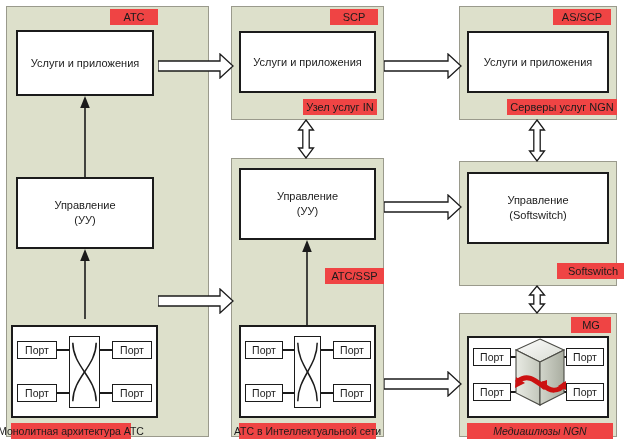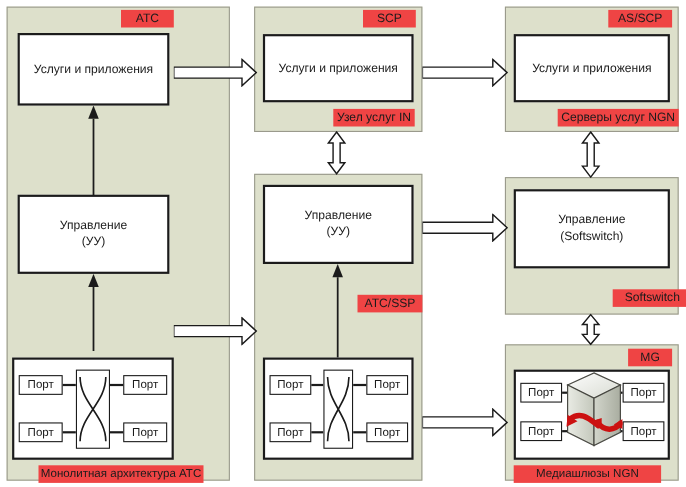--- a/index.html
+++ b/index.html
@@ -141,21 +141,21 @@
   <div class="line hline" style="left:100px;top:349px;width:12px;"></div>
   <div class="line hline" style="left:100px;top:392px;width:12px;"></div>
 
   <div class="matrix" style="left:69px;top:336px;width:31px;height:72px;">
     <svg viewBox="0 0 31 72" preserveAspectRatio="none">
       <path d="M3,6 C3,30 28,42 28,66" stroke="#1b1b1b" stroke-width="1.6" fill="none"></path>
       <path d="M28,6 C28,30 3,42 3,66" stroke="#1b1b1b" stroke-width="1.6" fill="none"></path>
     </svg>
   </div>
 
-  <div class="chip caption" style="left:11px;top:423px;width:150px;margin-left:24px;">Монолитная архитектура АТС</div>
+  <div class="chip caption" style="left:11px;top:423px;width:120px;">Монолитная архитектура АТС</div>
 
   <div class="panel" style="left:231px;top:6px;width:153px;height:114px;"></div>
 
   <div class="chip" style="left:330px;top:9px;width:48px;">SCP</div>
 
   <div class="wbox" style="left:239px;top:31px;width:137px;height:62px;">
     <div class="txt">
       <div>Услуги и приложения</div>
     </div>
   </div>
@@ -198,20 +198,21 @@
   <div class="line hline" style="left:321px;top:349px;width:12px;"></div>
   <div class="line hline" style="left:321px;top:392px;width:12px;"></div>
 
   <div class="matrix" style="left:294px;top:336px;width:27px;height:72px;">
     <svg viewBox="0 0 27 72" preserveAspectRatio="none">
       <path d="M3,6 C3,30 24,42 24,66" stroke="#1b1b1b" stroke-width="1.6" fill="none"></path>
       <path d="M24,6 C24,30 3,42 3,66" stroke="#1b1b1b" stroke-width="1.6" fill="none"></path>
     </svg>
   </div>
 
+  <div class="chip caption" style="left:239px;top:423px;width:137px;">АТС в Интеллектуальной сети</div>
 
   <div class="panel" style="left:459px;top:6px;width:158px;height:114px;"></div>
 
   <div class="chip" style="left:553px;top:9px;width:58px;">AS/SCP</div>
 
   <div class="wbox" style="left:467px;top:31px;width:142px;height:62px;">
     <div class="txt">
       <div>Услуги и приложения</div>
     </div>
   </div>
@@ -269,21 +270,21 @@
       <polygon points="50,13 26,25 26,68 50,56" fill="url(#gRight)" stroke="#4a4a44" stroke-width="1.1"></polygon>
 
       <path d="M4,44 C14,36 22,44 30,50" stroke="#cc1111" stroke-width="5" fill="none" stroke-linecap="round"></path>
       <polygon points="2,40 1,51 11,46" fill="#cc1111"></polygon>
       <path d="M29,47 C36,56 45,54 50,48" stroke="#cc1111" stroke-width="5" fill="none" stroke-linecap="round"></path>
       <polygon points="24,46 33,53 33,43" fill="#cc1111"></polygon>
       <polygon points="52,44 44,49 52,53" fill="#cc1111"></polygon>
     </svg>
   </div>
 
-  <div class="chip caption" style="left:467px;top:423px;width:134px;">Медиашлюзы NGN</div>
+  <div class="chip caption" style="left:467px;top:423px;width:146px;font-style:italic;">Медиашлюзы NGN</div>
 
   <div class="blockarrow" style="left:528px;top:119px;width:18px;height:43px;">
     <svg viewBox="0 0 18 43" width="18" height="43">
       <polygon points="9,1 16.5,11 12.2,11 12.2,32 16.5,32 9,42 1.5,32 5.8,32 5.8,11 1.5,11" fill="#ffffff" stroke="#1b1b1b" stroke-width="1.3"></polygon>
     </svg>
   </div>
 
   <div class="blockarrow" style="left:528px;top:285px;width:18px;height:29px;">
     <svg viewBox="0 0 18 29" width="18" height="29">
       <polygon points="9,1 16.5,10 12.2,10 12.2,19 16.5,19 9,28 1.5,19 5.8,19 5.8,10 1.5,10" fill="#ffffff" stroke="#1b1b1b" stroke-width="1.3"></polygon>

